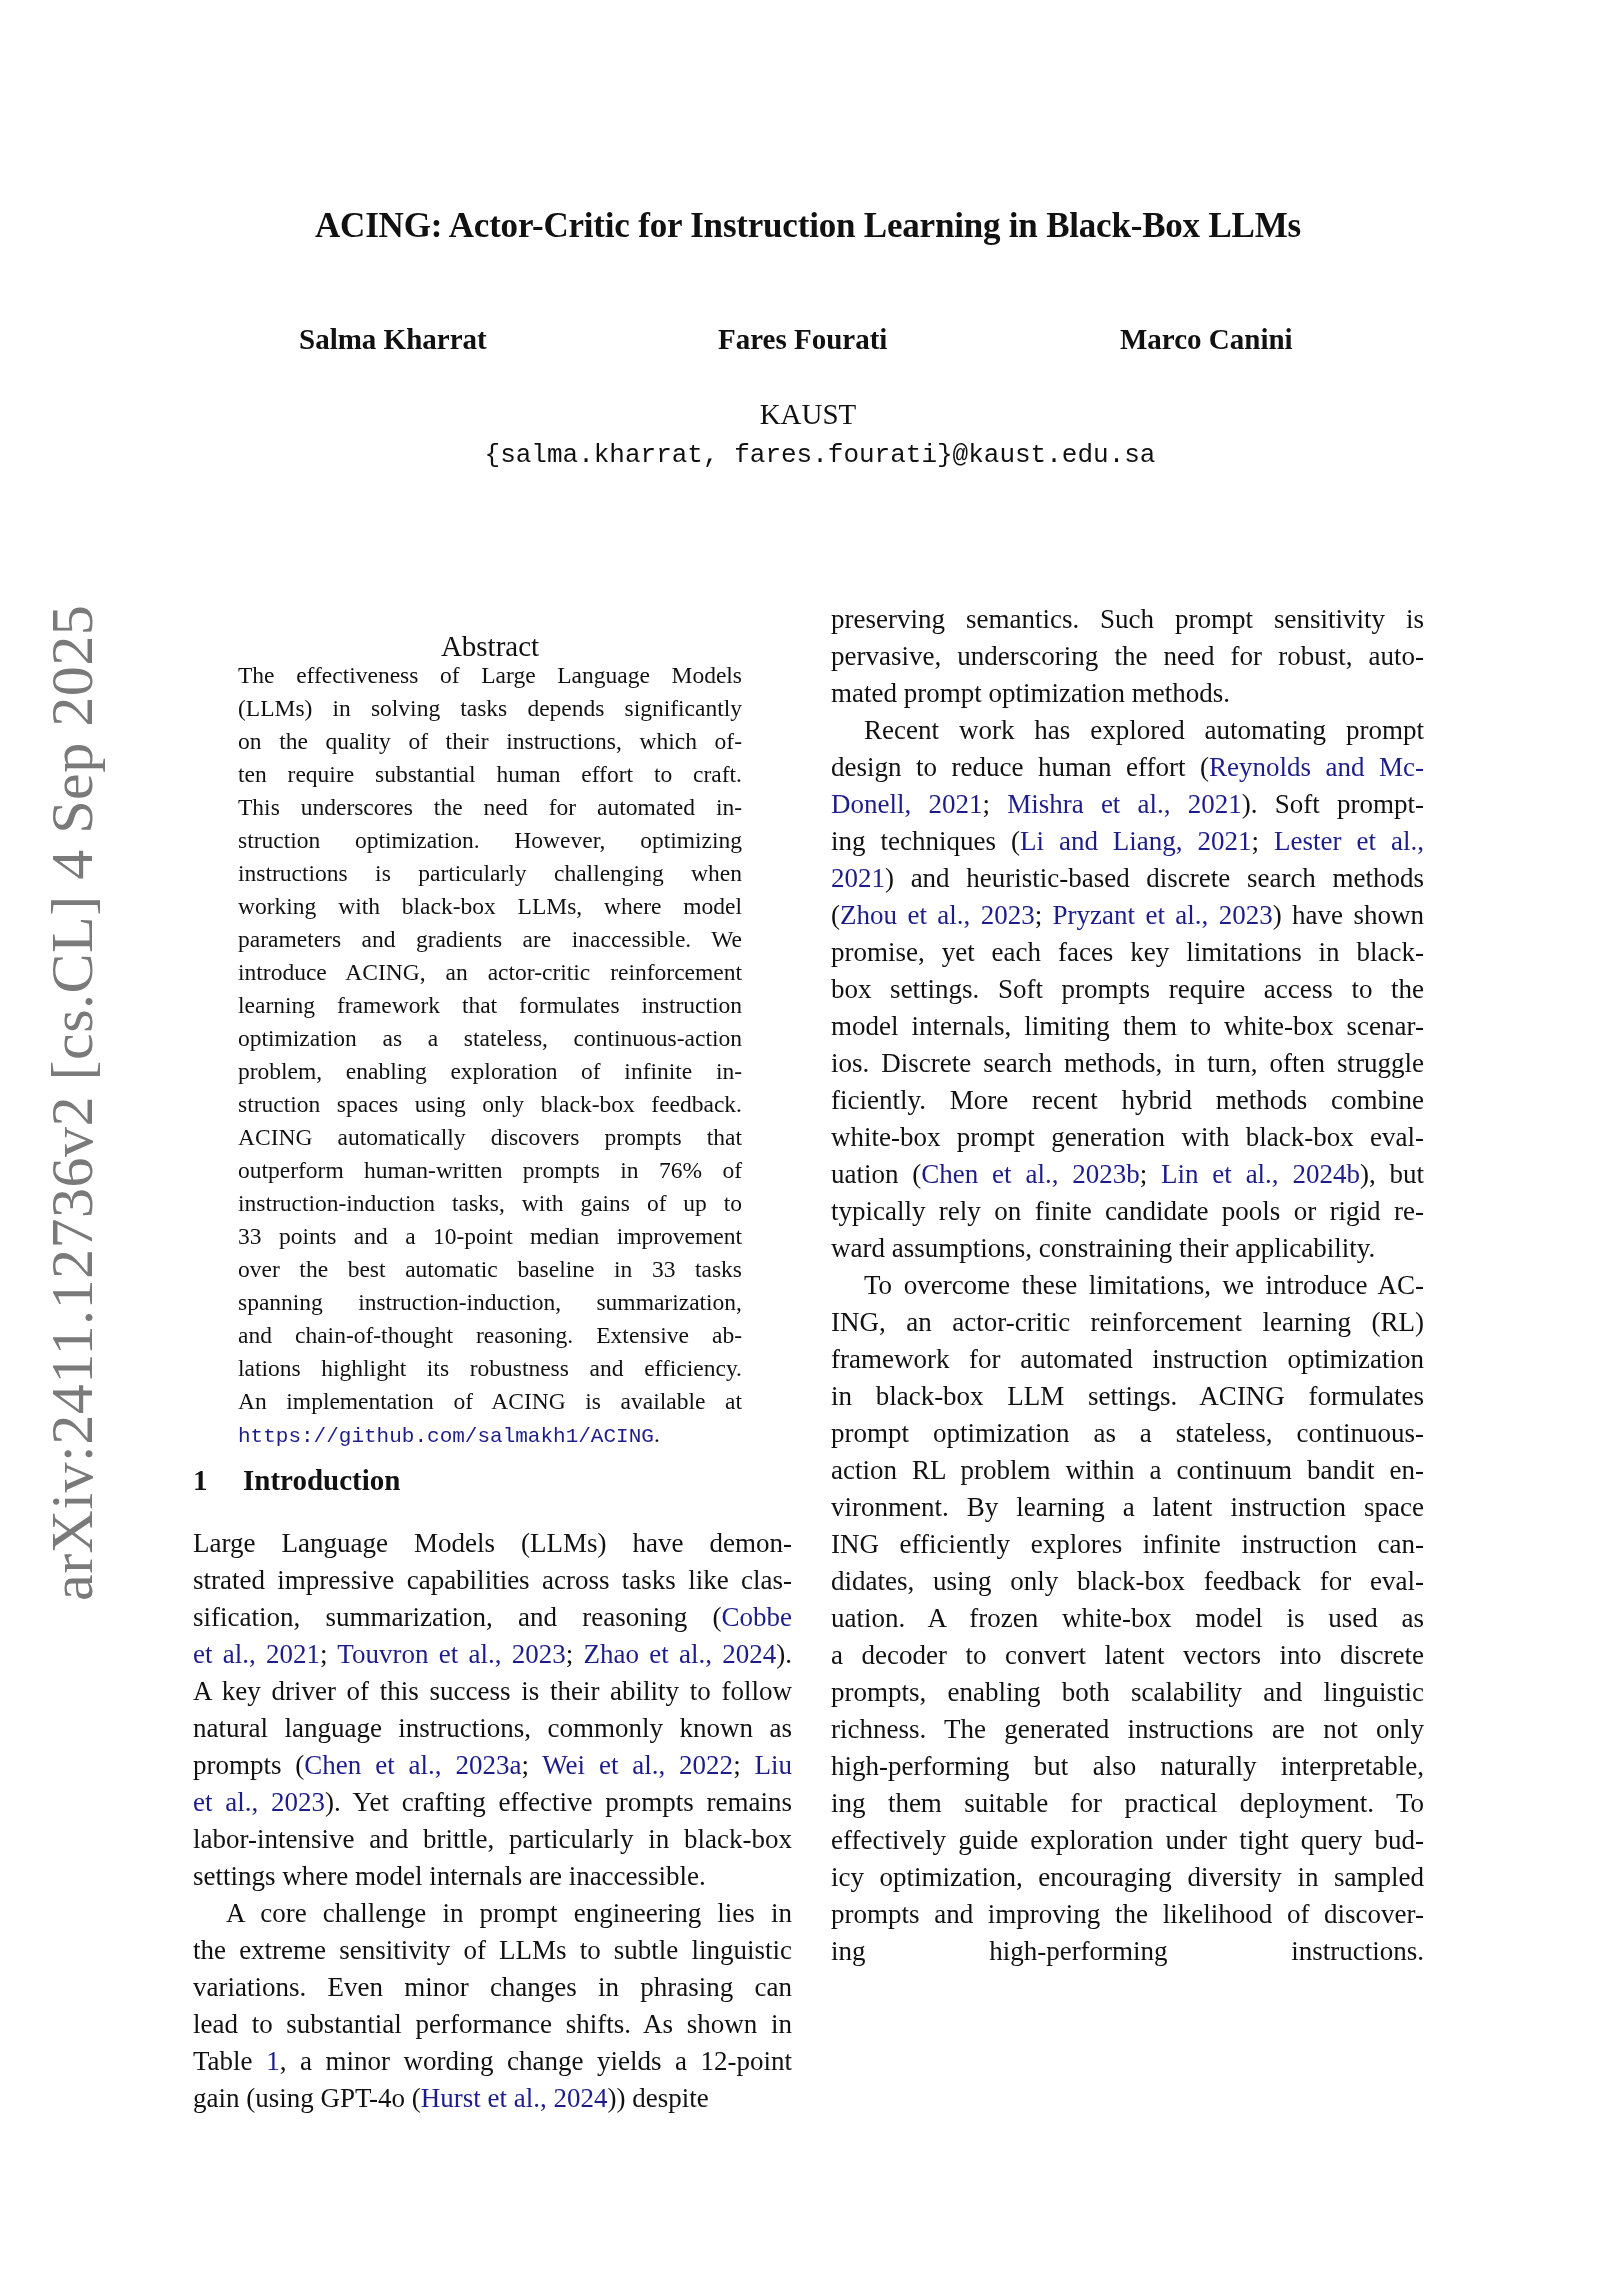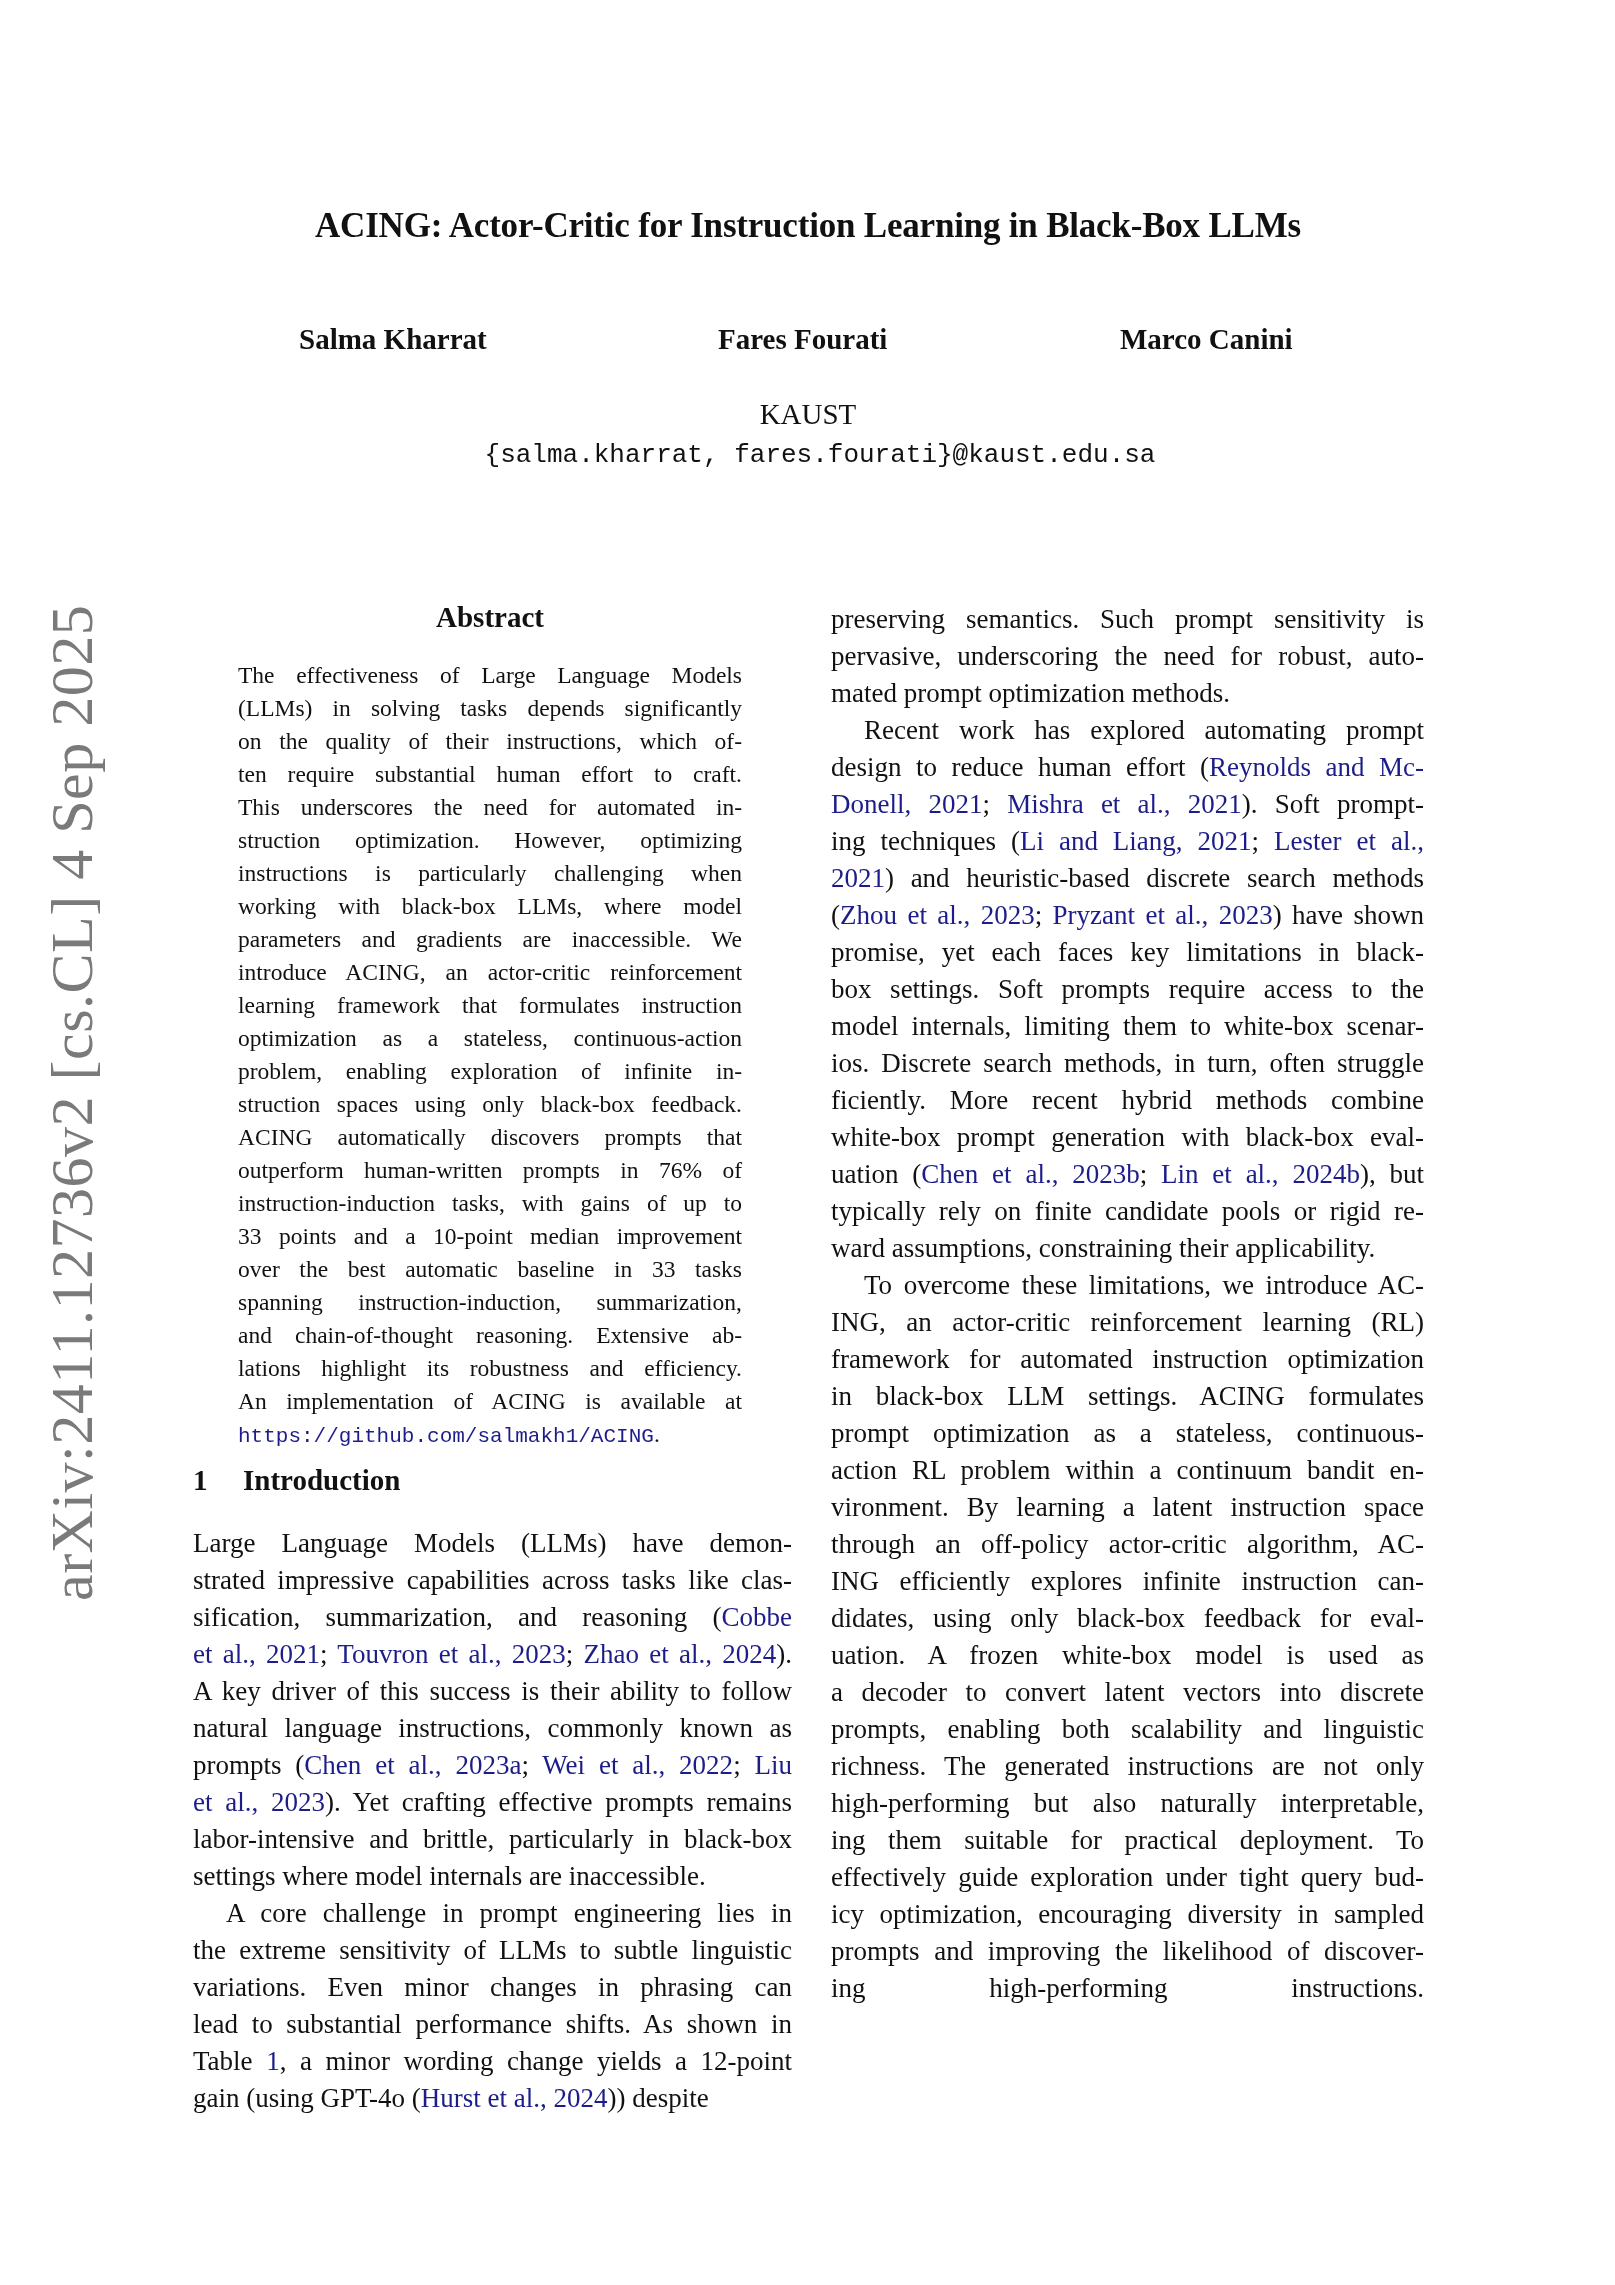--- a/index.html
+++ b/index.html
@@ -6,22 +6,22 @@
   body { width: 1616px; height: 2285px; position: relative; overflow: hidden;
          font-family: "Liberation Serif", "DejaVu Serif", serif; color: #111; }
   .stamp { position: absolute; left: 38px; top: 1601px; transform-origin: 0 0; transform: rotate(-90deg);
            font-family: "Liberation Serif", serif; font-size: 60px; color: #7a7a7a; white-space: nowrap; letter-spacing: 0.5px; }
   .title { position: absolute; left: 0; width: 1616px; top: 206px; text-align: center;
            font-weight: bold; font-size: 35px; letter-spacing: -0.2px; }
   .author { position: absolute; top: 323px; font-weight: bold; font-size: 29px; white-space: nowrap; }
   .affil { position: absolute; left: 0; width: 1616px; top: 398px; text-align: center; font-size: 29px; }
   .email { position: absolute; left: 12px; width: 1616px; top: 440px; text-align: center;
            font-family: "Liberation Mono", "DejaVu Sans Mono", monospace; font-size: 26px; }
-  .abs-head { position: absolute; left: 238px; width: 504px; top: 601px; text-align: center;
-              font-weight: bold; font-size: 29px; }
+  .abs-head { position: absolute; left: 238px; width: 504px; top: 630px; text-align: center;
+              font-weight: normal; font-size: 29px; }
   .abstract { position: absolute; left: 238px; width: 504px; top: 659px; font-size: 23.5px; line-height: 33px;
               text-align: justify; }
   .abstract .line, .col .line { display: block; white-space: nowrap; text-align-last: justify; }
   .abstract .line.last, .col .line.last { text-align-last: left; }
   .mono-link { font-family: "Liberation Mono", "DejaVu Sans Mono", monospace; font-size: 21px; color: #1d1d8a; }
   .section { position: absolute; left: 193px; top: 1464px; font-weight: bold; font-size: 29px; white-space: nowrap; }
   .section .num { display: inline-block; width: 50px; }
   .col { position: absolute; font-size: 27px; line-height: 37px; }
   .col-left { left: 193px; width: 599px; top: 1525px; }
   .col-right { left: 831px; width: 593px; top: 601px; }
@@ -111,21 +111,20 @@
     <span class="line">uation (<span class="cite">Chen et al., 2023b</span>; <span class="cite">Lin et al., 2024b</span>), but</span>
     <span class="line">typically rely on finite candidate pools or rigid re-</span>
     <span class="line last">ward assumptions, constraining their applicability.</span>
     <span class="line indent">To overcome these limitations, we introduce AC-</span>
     <span class="line">ING, an actor-critic reinforcement learning (RL)</span>
     <span class="line">framework for automated instruction optimization</span>
     <span class="line">in black-box LLM settings.  ACING formulates</span>
     <span class="line">prompt optimization as a stateless, continuous-</span>
     <span class="line">action RL problem within a continuum bandit en-</span>
     <span class="line">vironment. By learning a latent instruction space</span>
-    <span class="line">through an off-policy actor-critic algorithm, AC-</span>
     <span class="line">ING efficiently explores infinite instruction can-</span>
     <span class="line">didates, using only black-box feedback for eval-</span>
     <span class="line">uation.   A frozen white-box model is used as</span>
     <span class="line">a decoder to convert latent vectors into discrete</span>
     <span class="line">prompts, enabling both scalability and linguistic</span>
     <span class="line">richness. The generated instructions are not only</span>
     <span class="line">high-performing but also naturally interpretable,</span>
     <span class="line">ing them suitable for practical deployment.  To</span>
     <span class="line">effectively guide exploration under tight query bud-</span>
     <span class="line">icy optimization, encouraging diversity in sampled</span>

